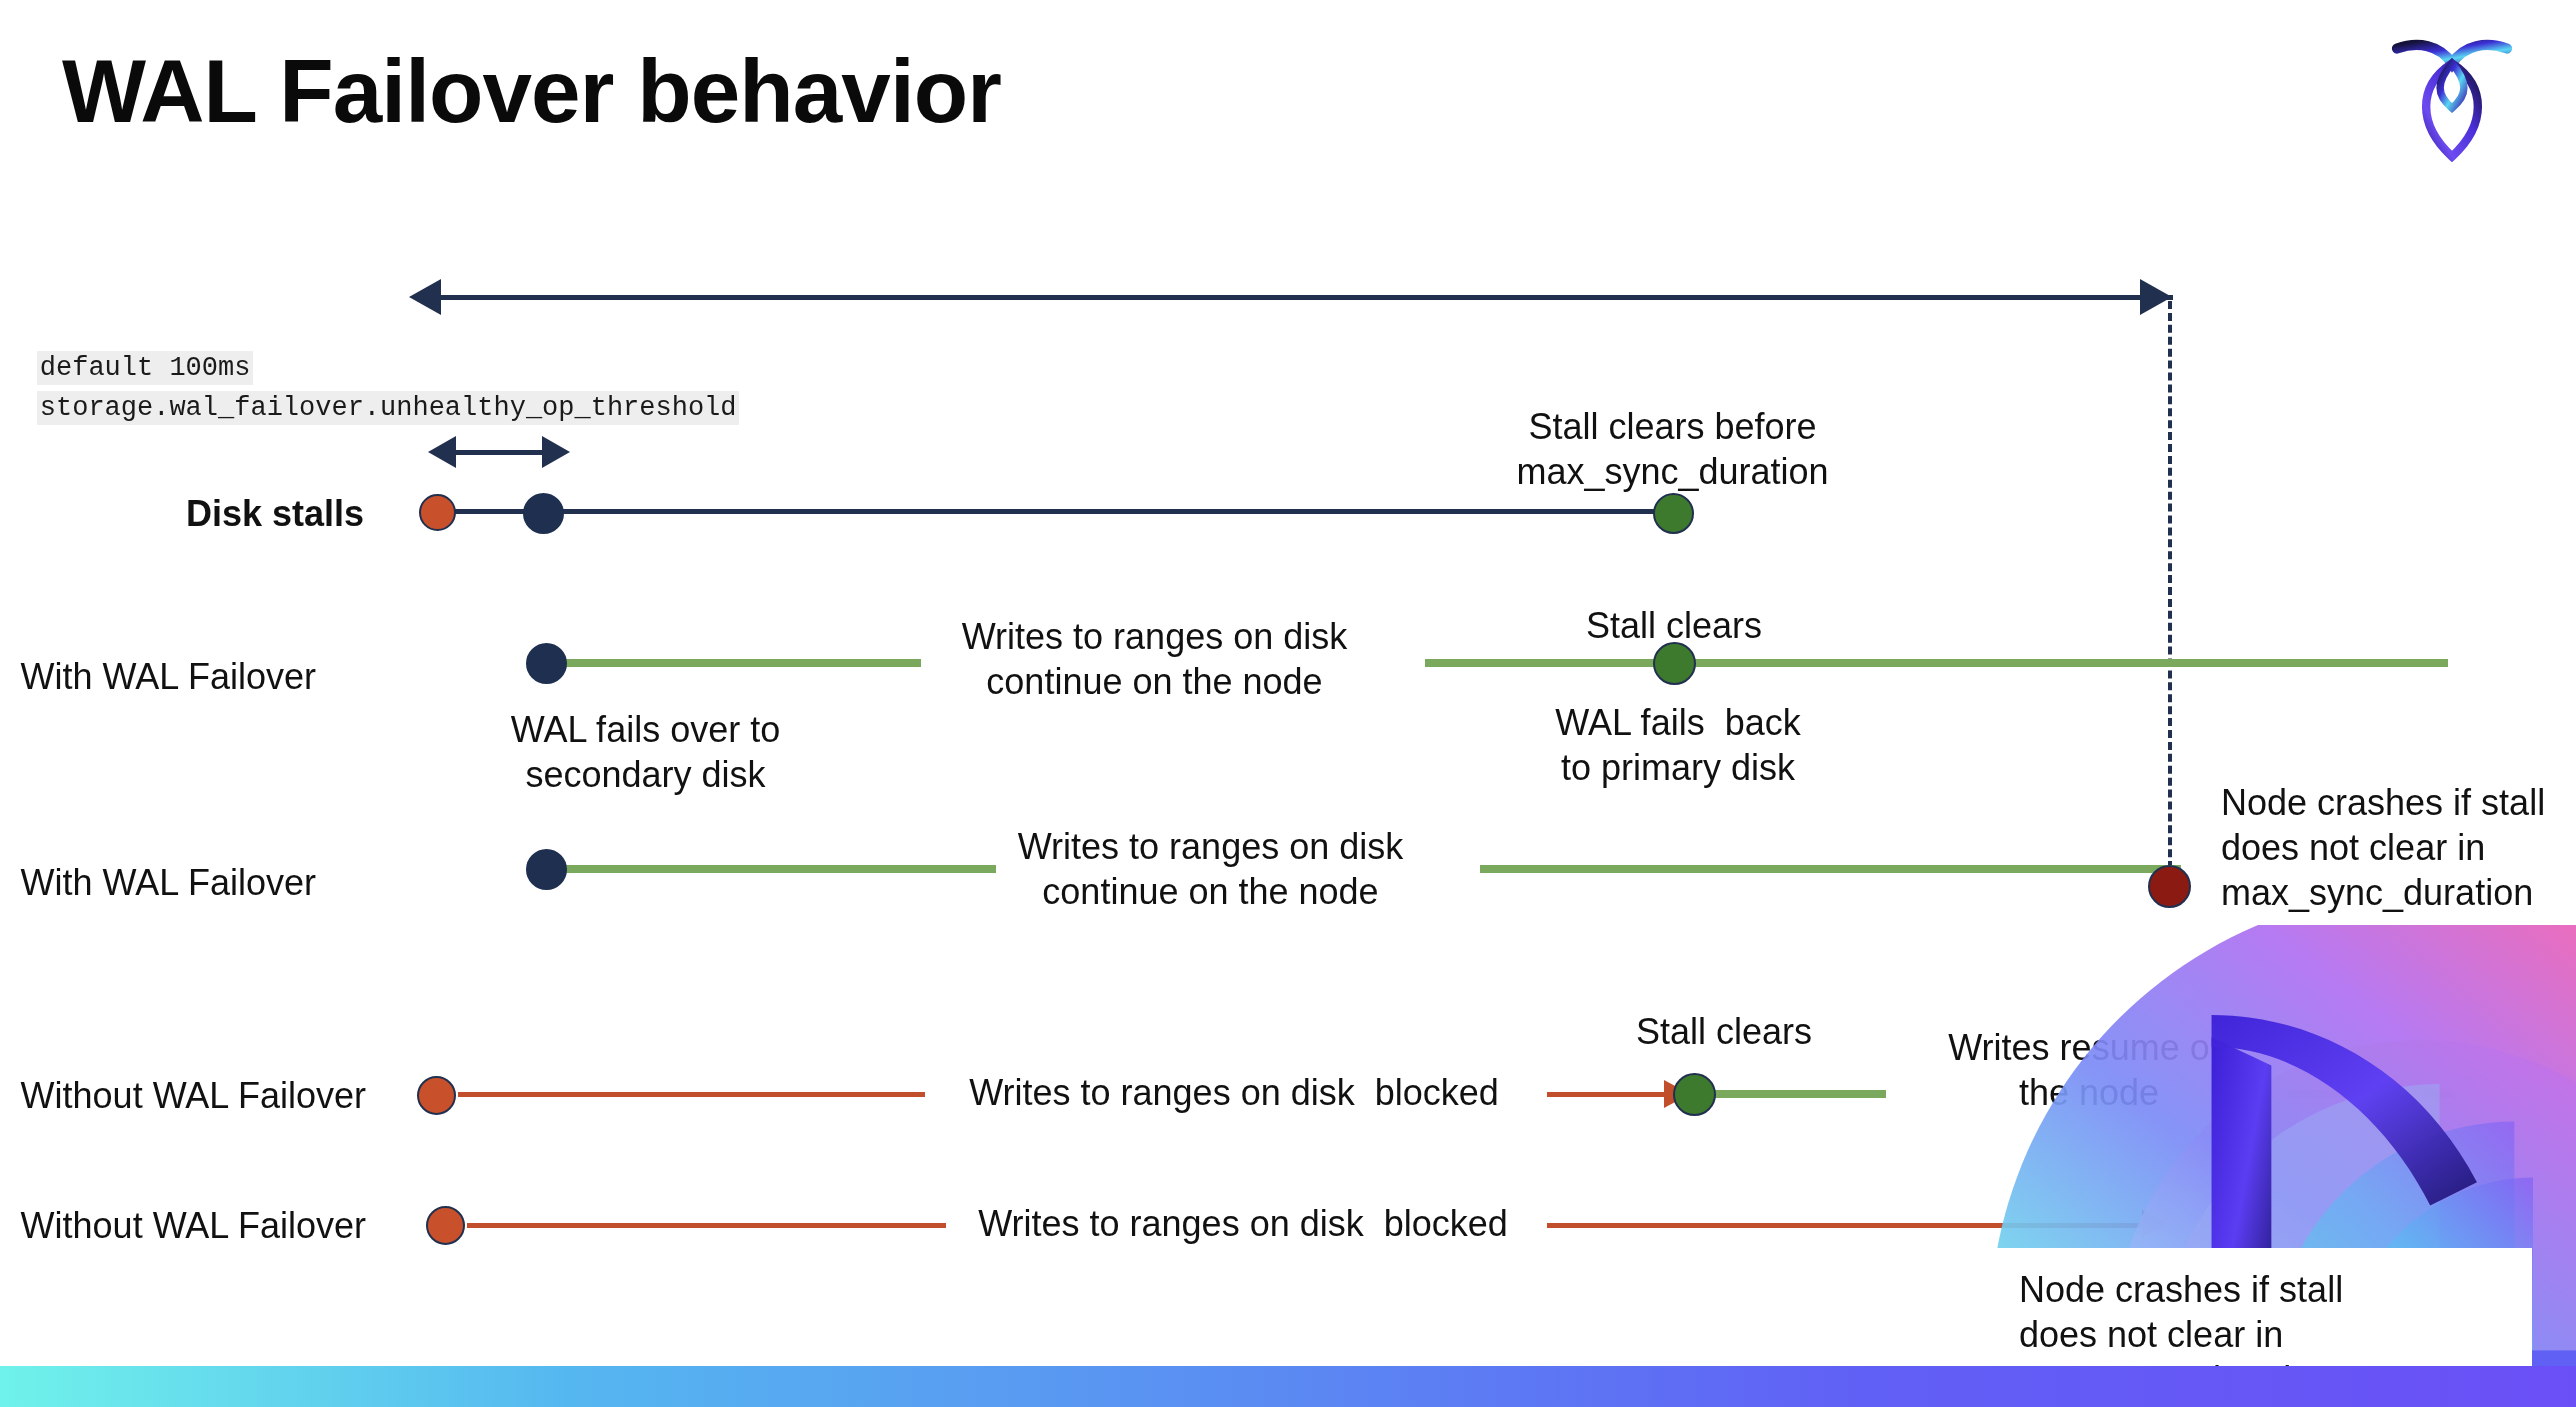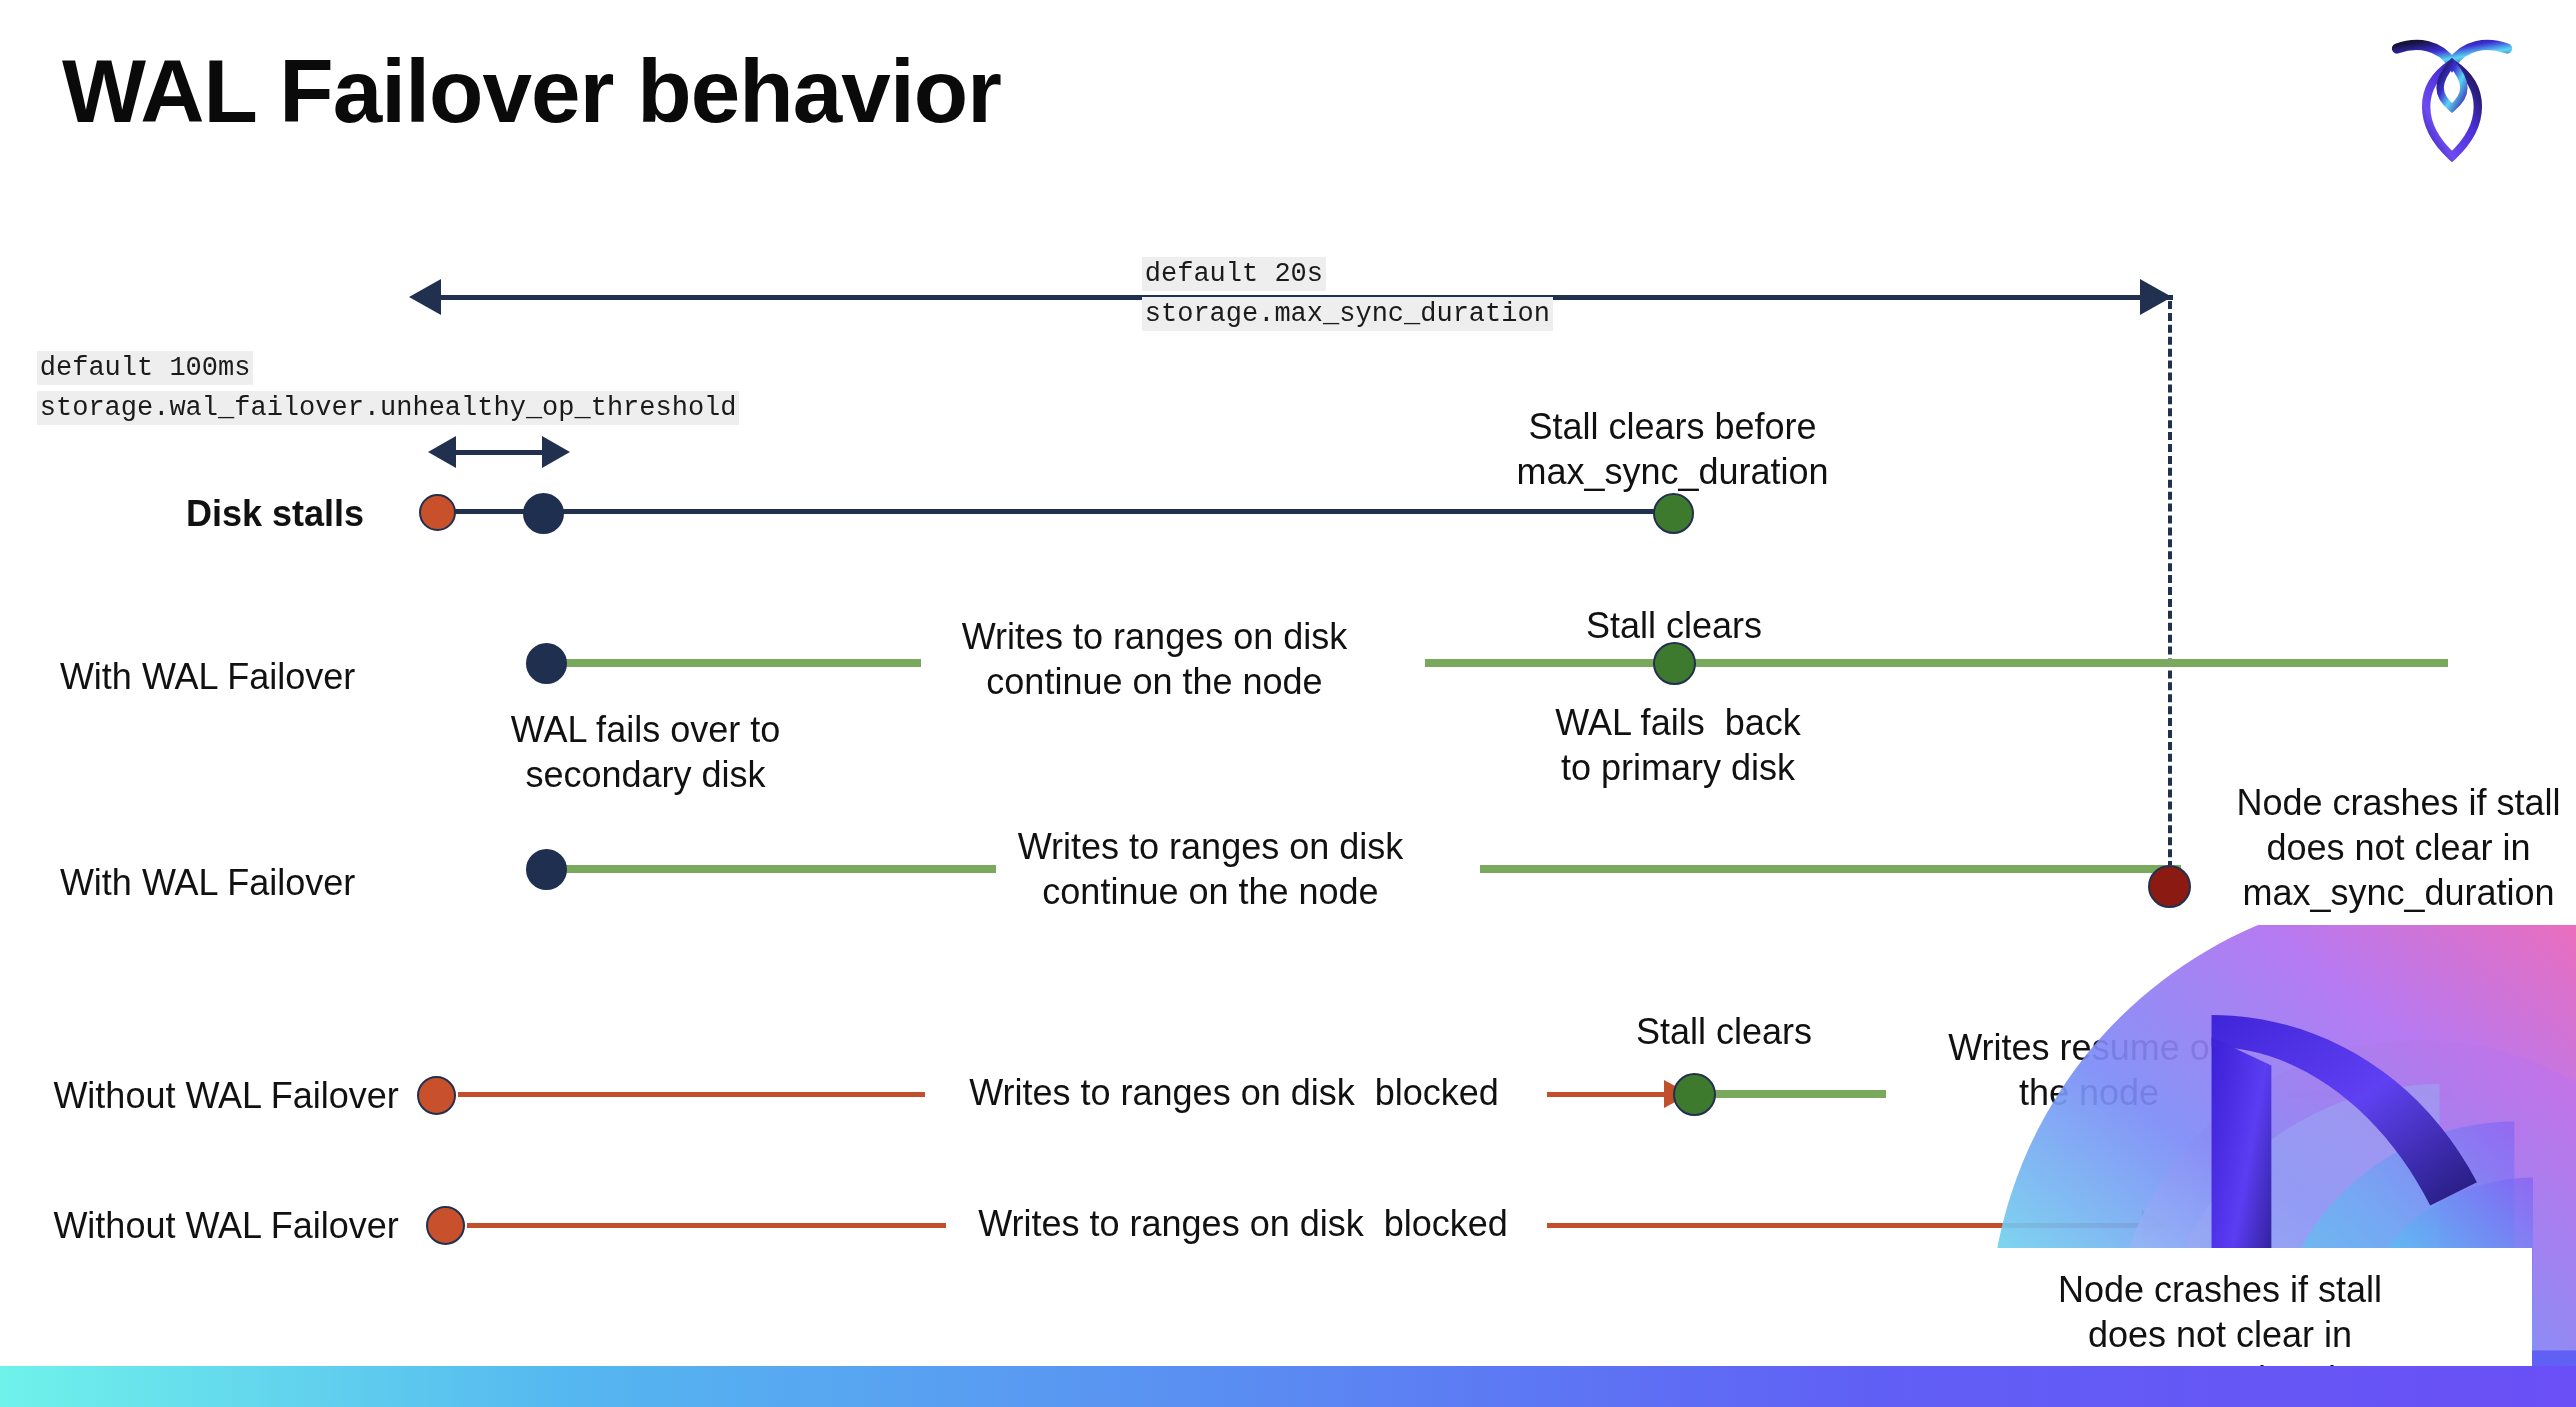--- a/index.html
+++ b/index.html
@@ -29,21 +29,21 @@
   }
   .code span{background:#eeeeee;padding:1.9px 2.8px;}
 
   
   .lbl{
     position:absolute;white-space:pre;color:#111;
     font-family:"Liberation Sans", sans-serif;
     font-size:36px;line-height:45px;
   }
   .lbl.c{text-align:center;}
-  .lbl.l{text-align:center;}
+  .lbl.l{text-align:left;}
   .lbl.r{text-align:right;}
 
   
   .seg{position:absolute;height:5.6px;border-radius:0;}
   .seg.navy{background:#22304f;height:4.7px;}
   .seg.green{background:#7aa85c;height:7.5px;}
   .seg.orange{background:#c24f2c;height:4.7px;}
 
   
   .dot{position:absolute;border-radius:50%;border:2.8px solid #22304f;box-sizing:border-box;}
@@ -100,24 +100,20 @@
       <path d="M65 38 C28 62 28 104 65 138 C102 104 102 62 65 38 Z" fill="none" stroke="url(#lg2)" stroke-width="9"></path>
       <path d="M65 38 C48 58 48 72 65 86 C82 72 82 58 65 38 Z" fill="none" stroke="url(#lg1)" stroke-width="8"></path>
       <path d="M65 86 L65 138" fill="none" stroke="url(#lg2)" stroke-width="8"></path>
     </svg>
   </div>
 
   <div class="arrowline" style="left:439px;top:295px;width:1734px;"></div>
   <div class="ahead left" style="left:409px;top:279px;"></div>
   <div class="ahead right" style="left:2140px;top:279px;"></div>
 
-  <div class="code" style="left:1142px;top:254px;text-align:left;">
-    <div><span>default 20s</span></div>
-    <div><span>storage.max_sync_duration</span></div>
-  </div>
 
   <div class="dashv" style="left:2168px;top:301px;height:580px;"></div>
 
   <div class="code" style="left:37px;top:348px;text-align:left;">
     <div><span>default 100ms</span></div>
     <div><span>storage.wal_failover.unhealthy_op_threshold</span></div>
   </div>
 
   <div class="arrowline" style="left:455px;top:450px;width:89px;"></div>
   <div class="ahead small-left" style="left:428px;top:436px;"></div>

